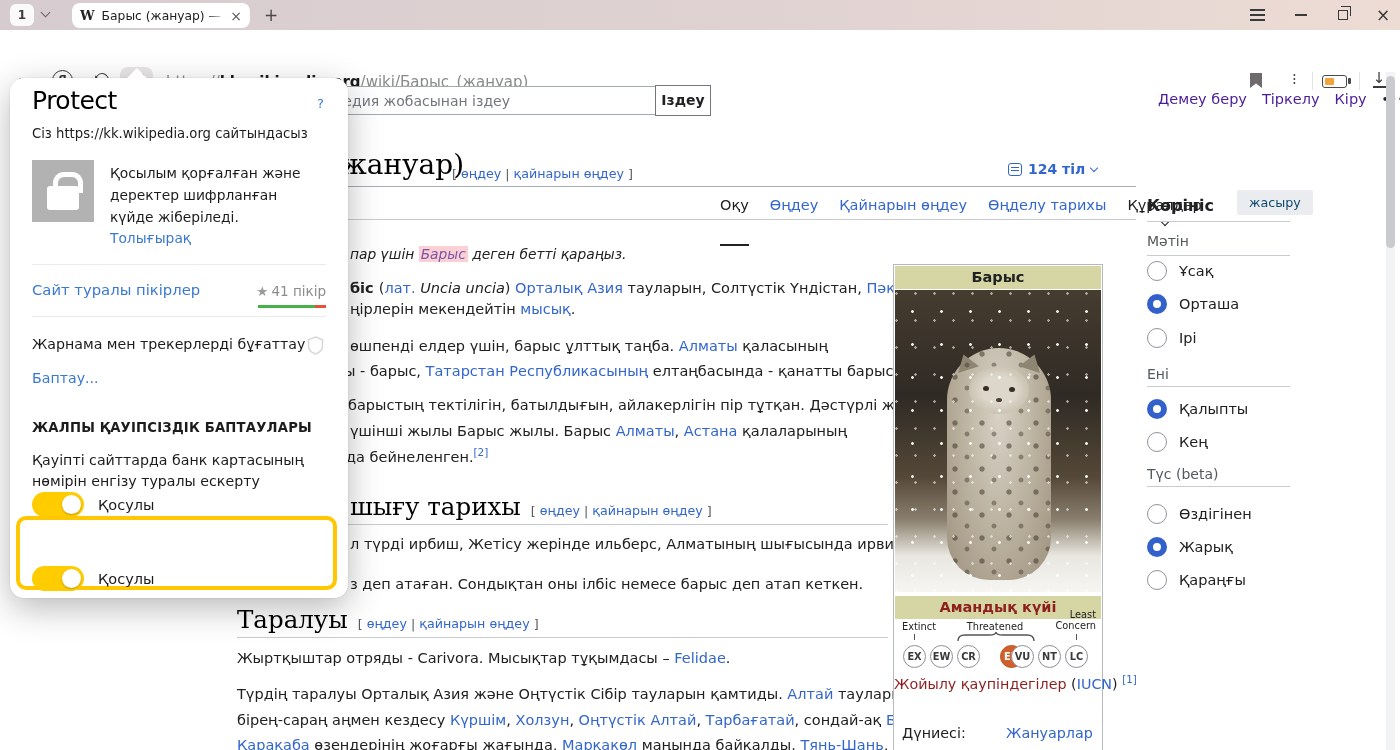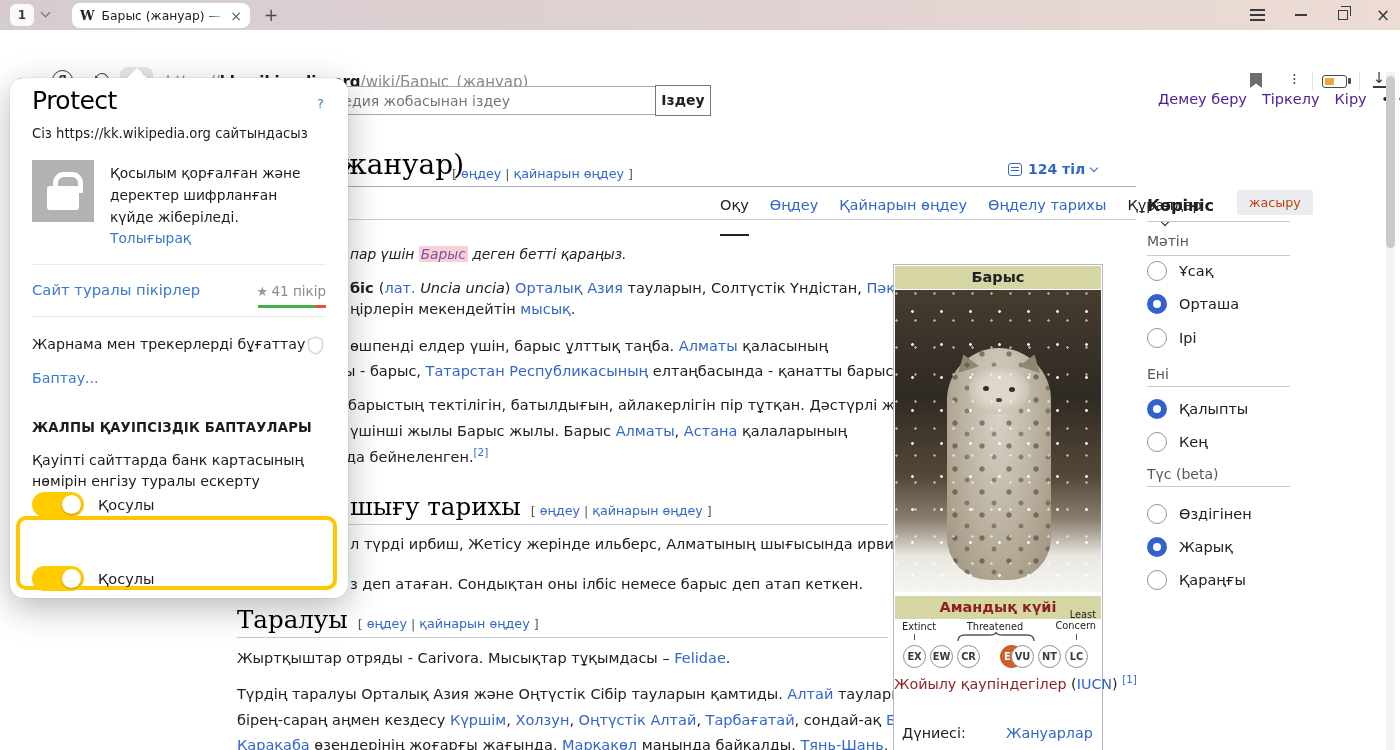--- a/index.html
+++ b/index.html
@@ -75,21 +75,21 @@
   #toplinks .lk{color:#4c1d95;white-space:nowrap;}
   #toplinks .more{color:#202122;font-weight:bold;font-size:11px;letter-spacing:1px;}
 
   #page-title{position:absolute;left:228px;top:148px;font-family:"DejaVu Serif","Liberation Serif",serif;
               font-size:28px;color:#000;white-space:nowrap;}
   .editlinks{position:absolute;font-size:12.7px;white-space:nowrap;}
   #langbtn{position:absolute;left:1008px;top:161px;color:#3366cc;font-weight:bold;font-size:14px;display:flex;align-items:center;gap:6px;}
   .langicon{display:inline-block;width:14px;height:13px;border:1.6px solid #3366cc;border-radius:3px;position:relative;}
   .langicon::before{content:"";position:absolute;left:2px;top:3px;width:8px;height:1.5px;background:#3366cc;box-shadow:0 3px 0 #3366cc;}
   #vtabs{position:absolute;left:720px;top:197px;display:flex;gap:21px;font-size:14.5px;}
-  .vtab{color:#3366cc;white-space:nowrap;padding-bottom:8px;}
+  .vtab{color:#3366cc;white-space:nowrap;padding-bottom:18px;}
   .vtab.on{color:#202122;border-bottom:2.5px solid #202122;}
   .vtab.tools{color:#202122;display:flex;align-items:center;gap:6px;flex-direction:column;}
 
   .h2{position:absolute;font-family:"DejaVu Serif","Liberation Serif",serif;font-size:24.5px;color:#000;white-space:nowrap;}
   .h2 .editlinks{position:static;margin-left:10px;font-family:"DejaVu Sans",sans-serif;}
 
   
   #infobox{position:absolute;left:893px;top:264px;width:210px;height:500px;border:1px solid #b5bac0;background:#fff;font-size:14.5px;}
   .ibhead{position:absolute;left:1px;width:206px;height:23px;background:#d5d6a4;text-align:center;
           font-weight:bold;line-height:23px;font-size:14.5px;}
@@ -119,21 +119,21 @@
          font-size:9.8px;font-weight:bold;color:#3a3a3a;text-align:center;line-height:21px;}
   .scode.active{background:#d05f2b;border-color:#c25220;color:#fff;}
   #ib-statusline{position:absolute;left:0;top:408px;width:208px;text-align:center;font-size:14.3px;}
   #ib-kingdom{position:absolute;left:8px;top:460px;font-size:14.3px;}
   #ib-kingdom-val{position:absolute;left:112px;top:460px;font-size:14.3px;color:#3366cc;}
 
   
   #appearance{position:absolute;left:1147px;top:188px;width:236px;font-size:14.5px;}
   #app-head{position:absolute;left:0;top:8px;font-weight:bold;font-size:16px;color:#202122;}
   #app-hide{position:absolute;left:90px;top:2px;background:#eaecf0;border-radius:2px;font-size:12.7px;
-            color:#c2410c;padding:5px 12px;}
+            color:#0c4a6e;padding:5px 12px;}
   .sdiv{position:absolute;left:0;width:143px;height:1px;background:#c8ccd1;}
   .glabel{position:absolute;left:0;color:#54595d;font-size:14px;}
   .opt{position:absolute;left:0;height:22px;display:flex;align-items:center;}
   .radio{width:20px;height:20px;border-radius:50%;border:1.6px solid #8d949b;background:#fff;flex:0 0 auto;}
   .radio.on{border:6.4px solid #3361cc;}
   .olabel{margin-left:12px;color:#202122;}
 
   
   #sb-track{position:absolute;left:1386px;top:72px;width:9px;height:678px;background:#f2f3f4;}
   #sb-thumb{position:absolute;left:1386px;top:76px;width:9px;height:172px;background:#c9cbcf;border-radius:5px;}

